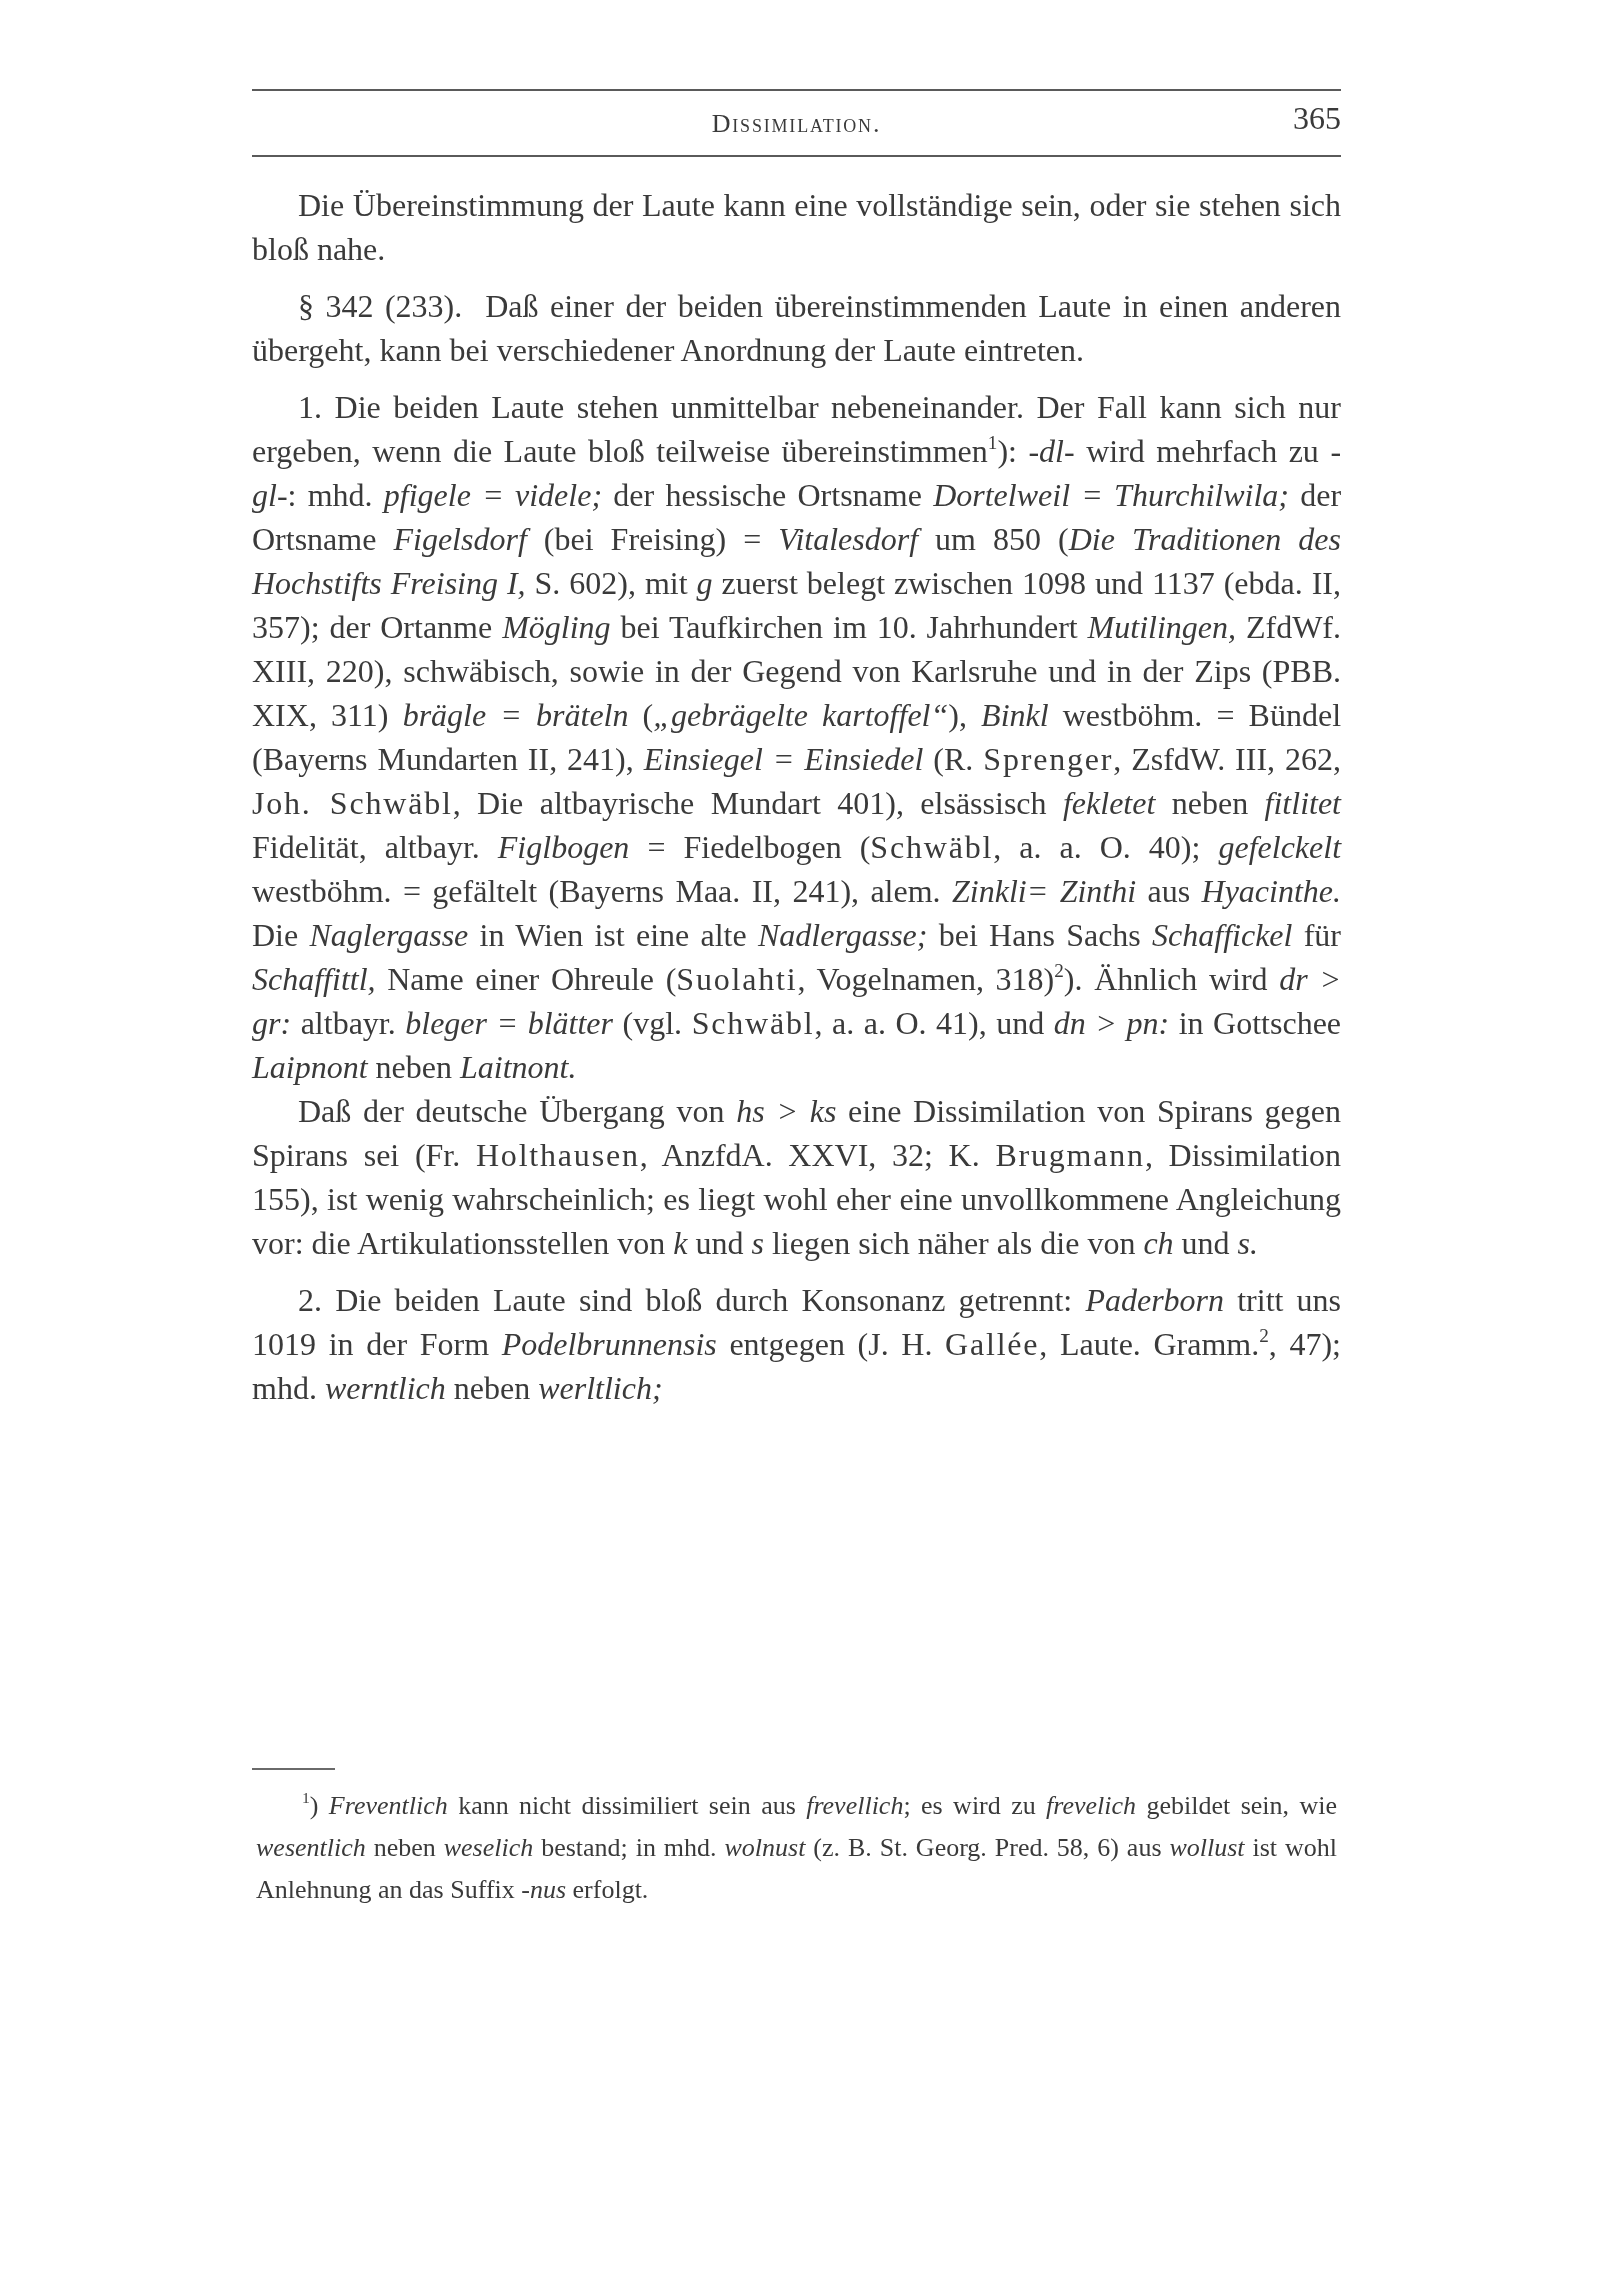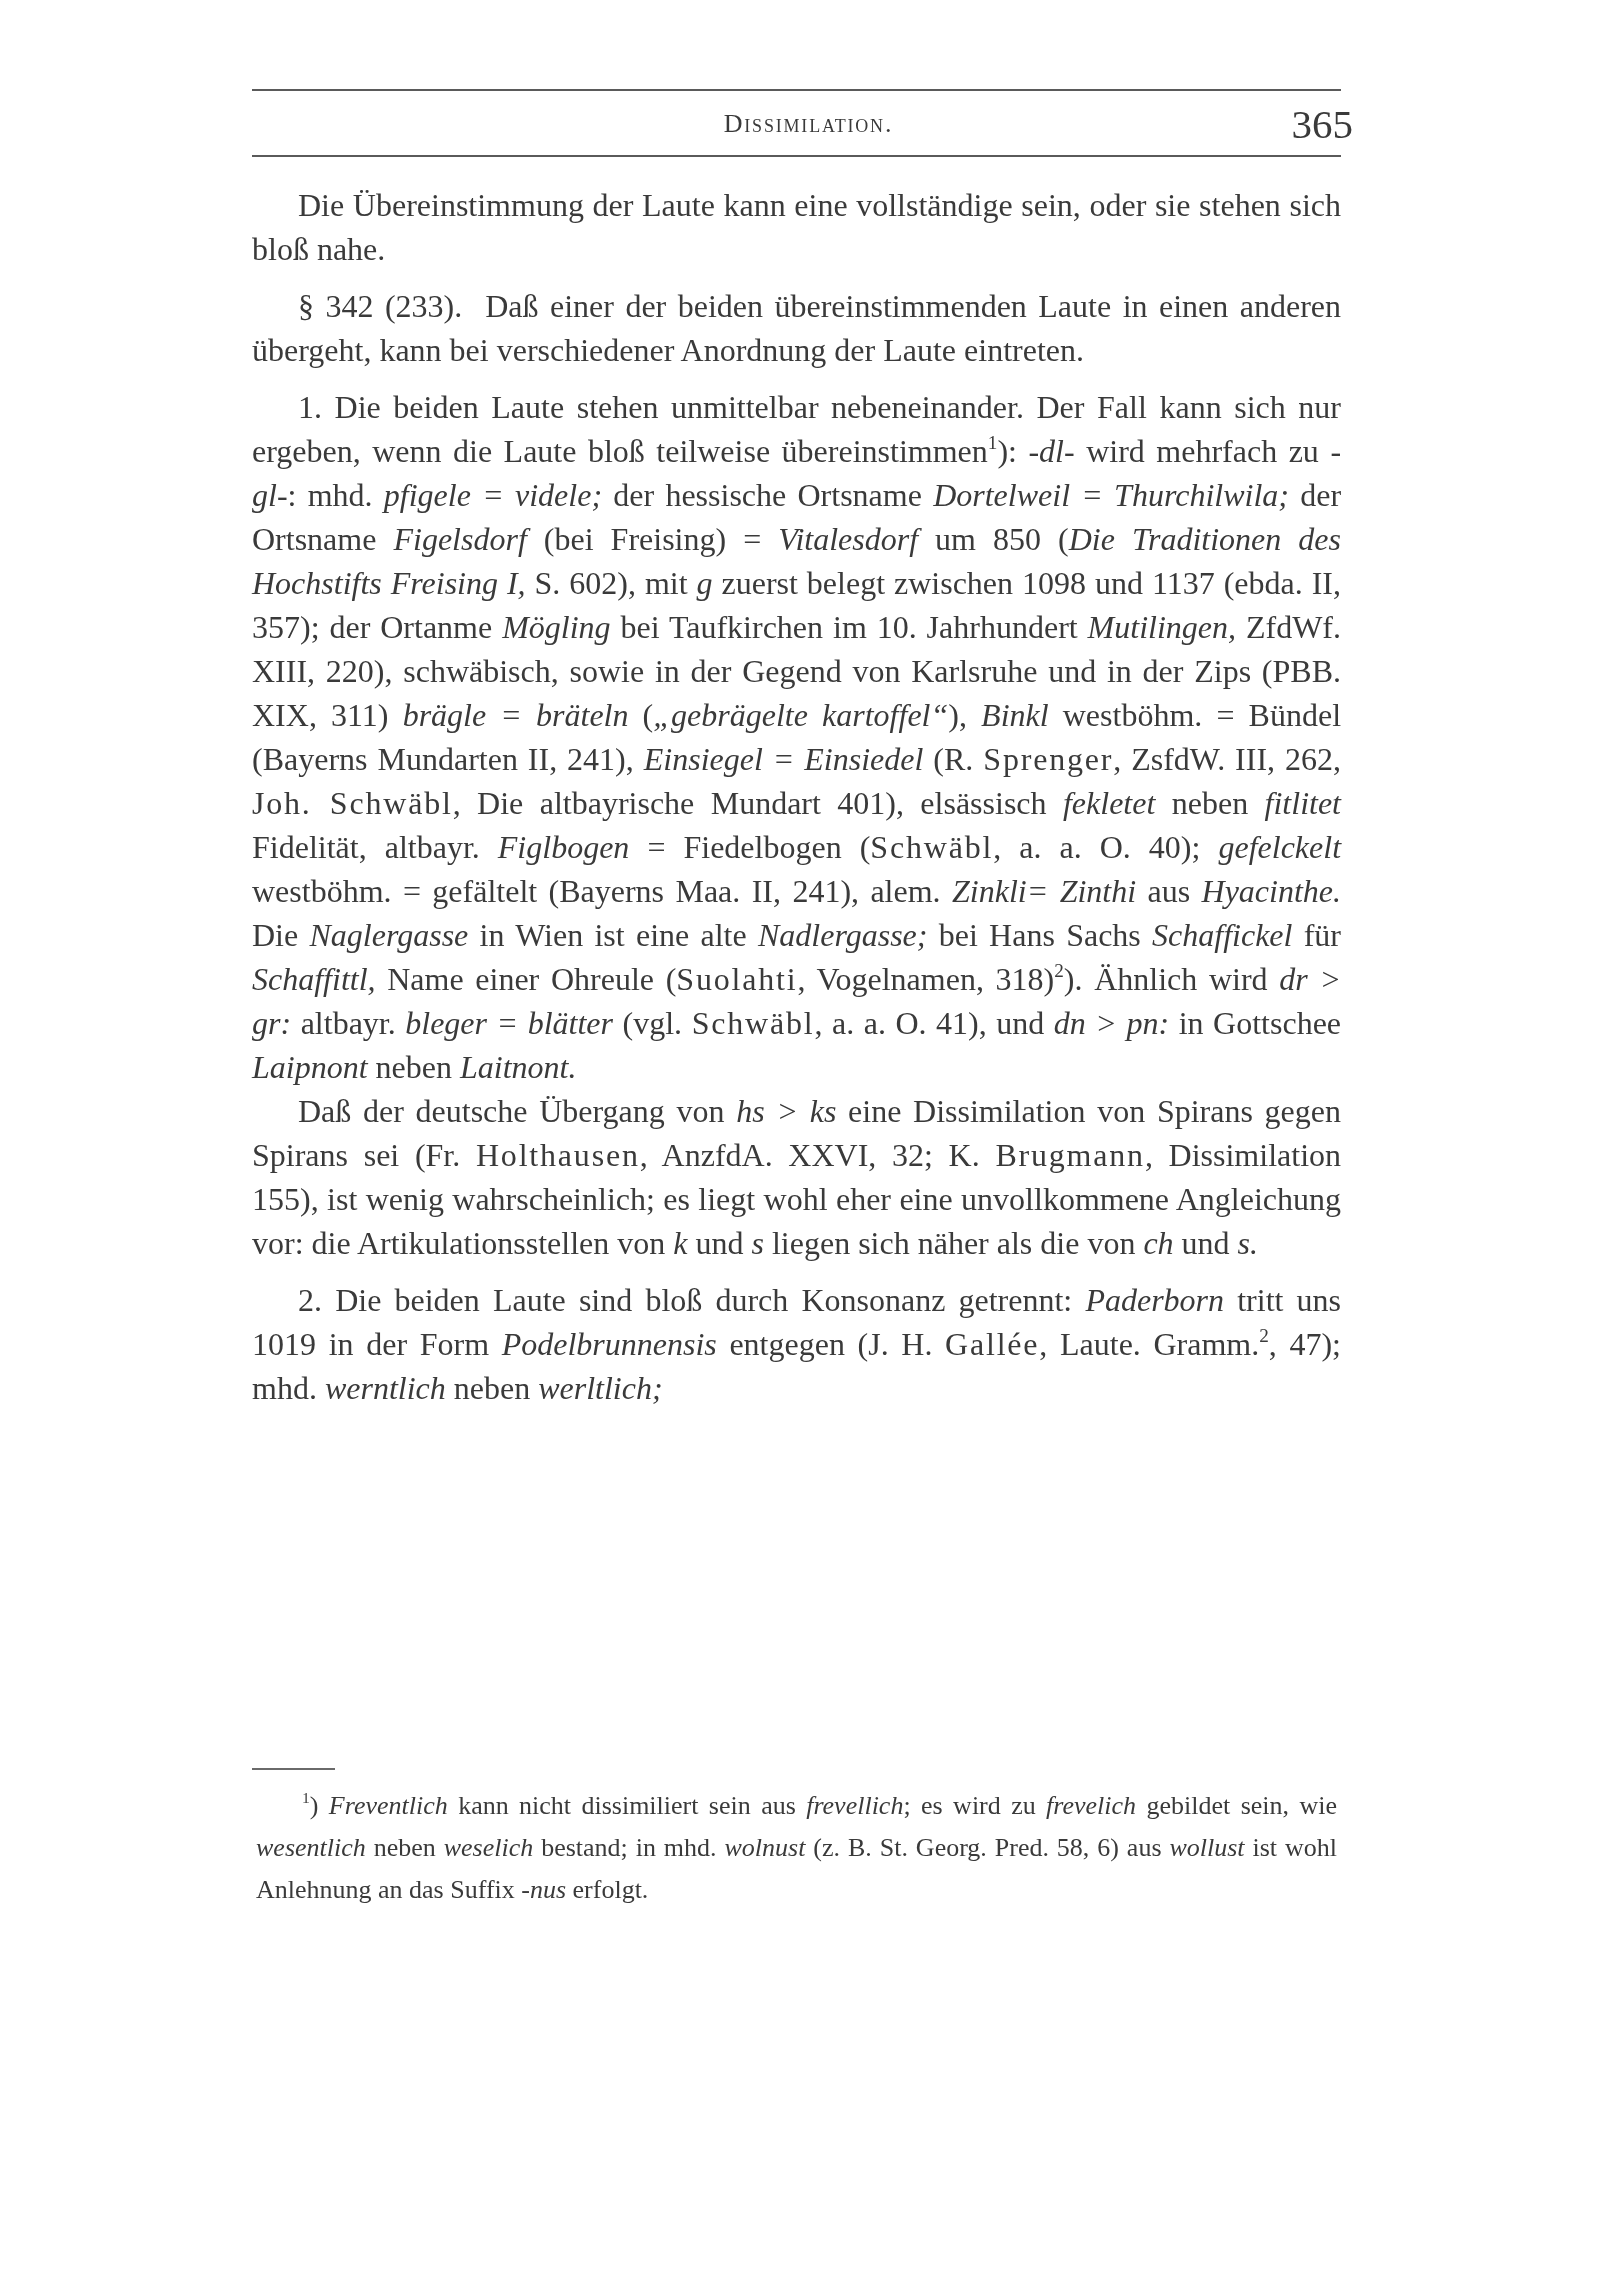--- a/index.html
+++ b/index.html
@@ -16,33 +16,33 @@
     left: 252px; top: 0;
     width: 1089px;
   }
   .rule {
     position: absolute; left: 0; width: 1089px;
     height: 1.8px; background: #5a5a5a;
   }
   .rule.top { top: 89px; }
   .rule.bottom { top: 155px; }
   .running-head {
-    position: absolute; top: 100px; left: 12px; width: 1089px; height: 52px;
+    position: absolute; top: 100px; left: 0; width: 1089px; height: 52px;
   }
   .running-title {
     position: absolute; left: 0; width: 1089px; text-align: center;
     top: 9.2px;
     font-family: "Liberation Serif", serif;
     font-size: 26px; letter-spacing: 1.8px;
     font-variant: small-caps;
   }
   .page-number {
     position: absolute; right: 0; top: 0;
     font-family: "Liberation Serif", serif;
-    font-size: 41px;
+    font-size: 32px;
   }
   .body {
     position: absolute; top: 183px; left: 0; width: 1089px;
     font-family: "Liberation Serif", serif;
     font-size: 32px;
     line-height: 44px;
     text-align: justify;
   }
   .body p { margin: 0; text-indent: 46px; }
   .body p.gap { margin-top: 13px; }

